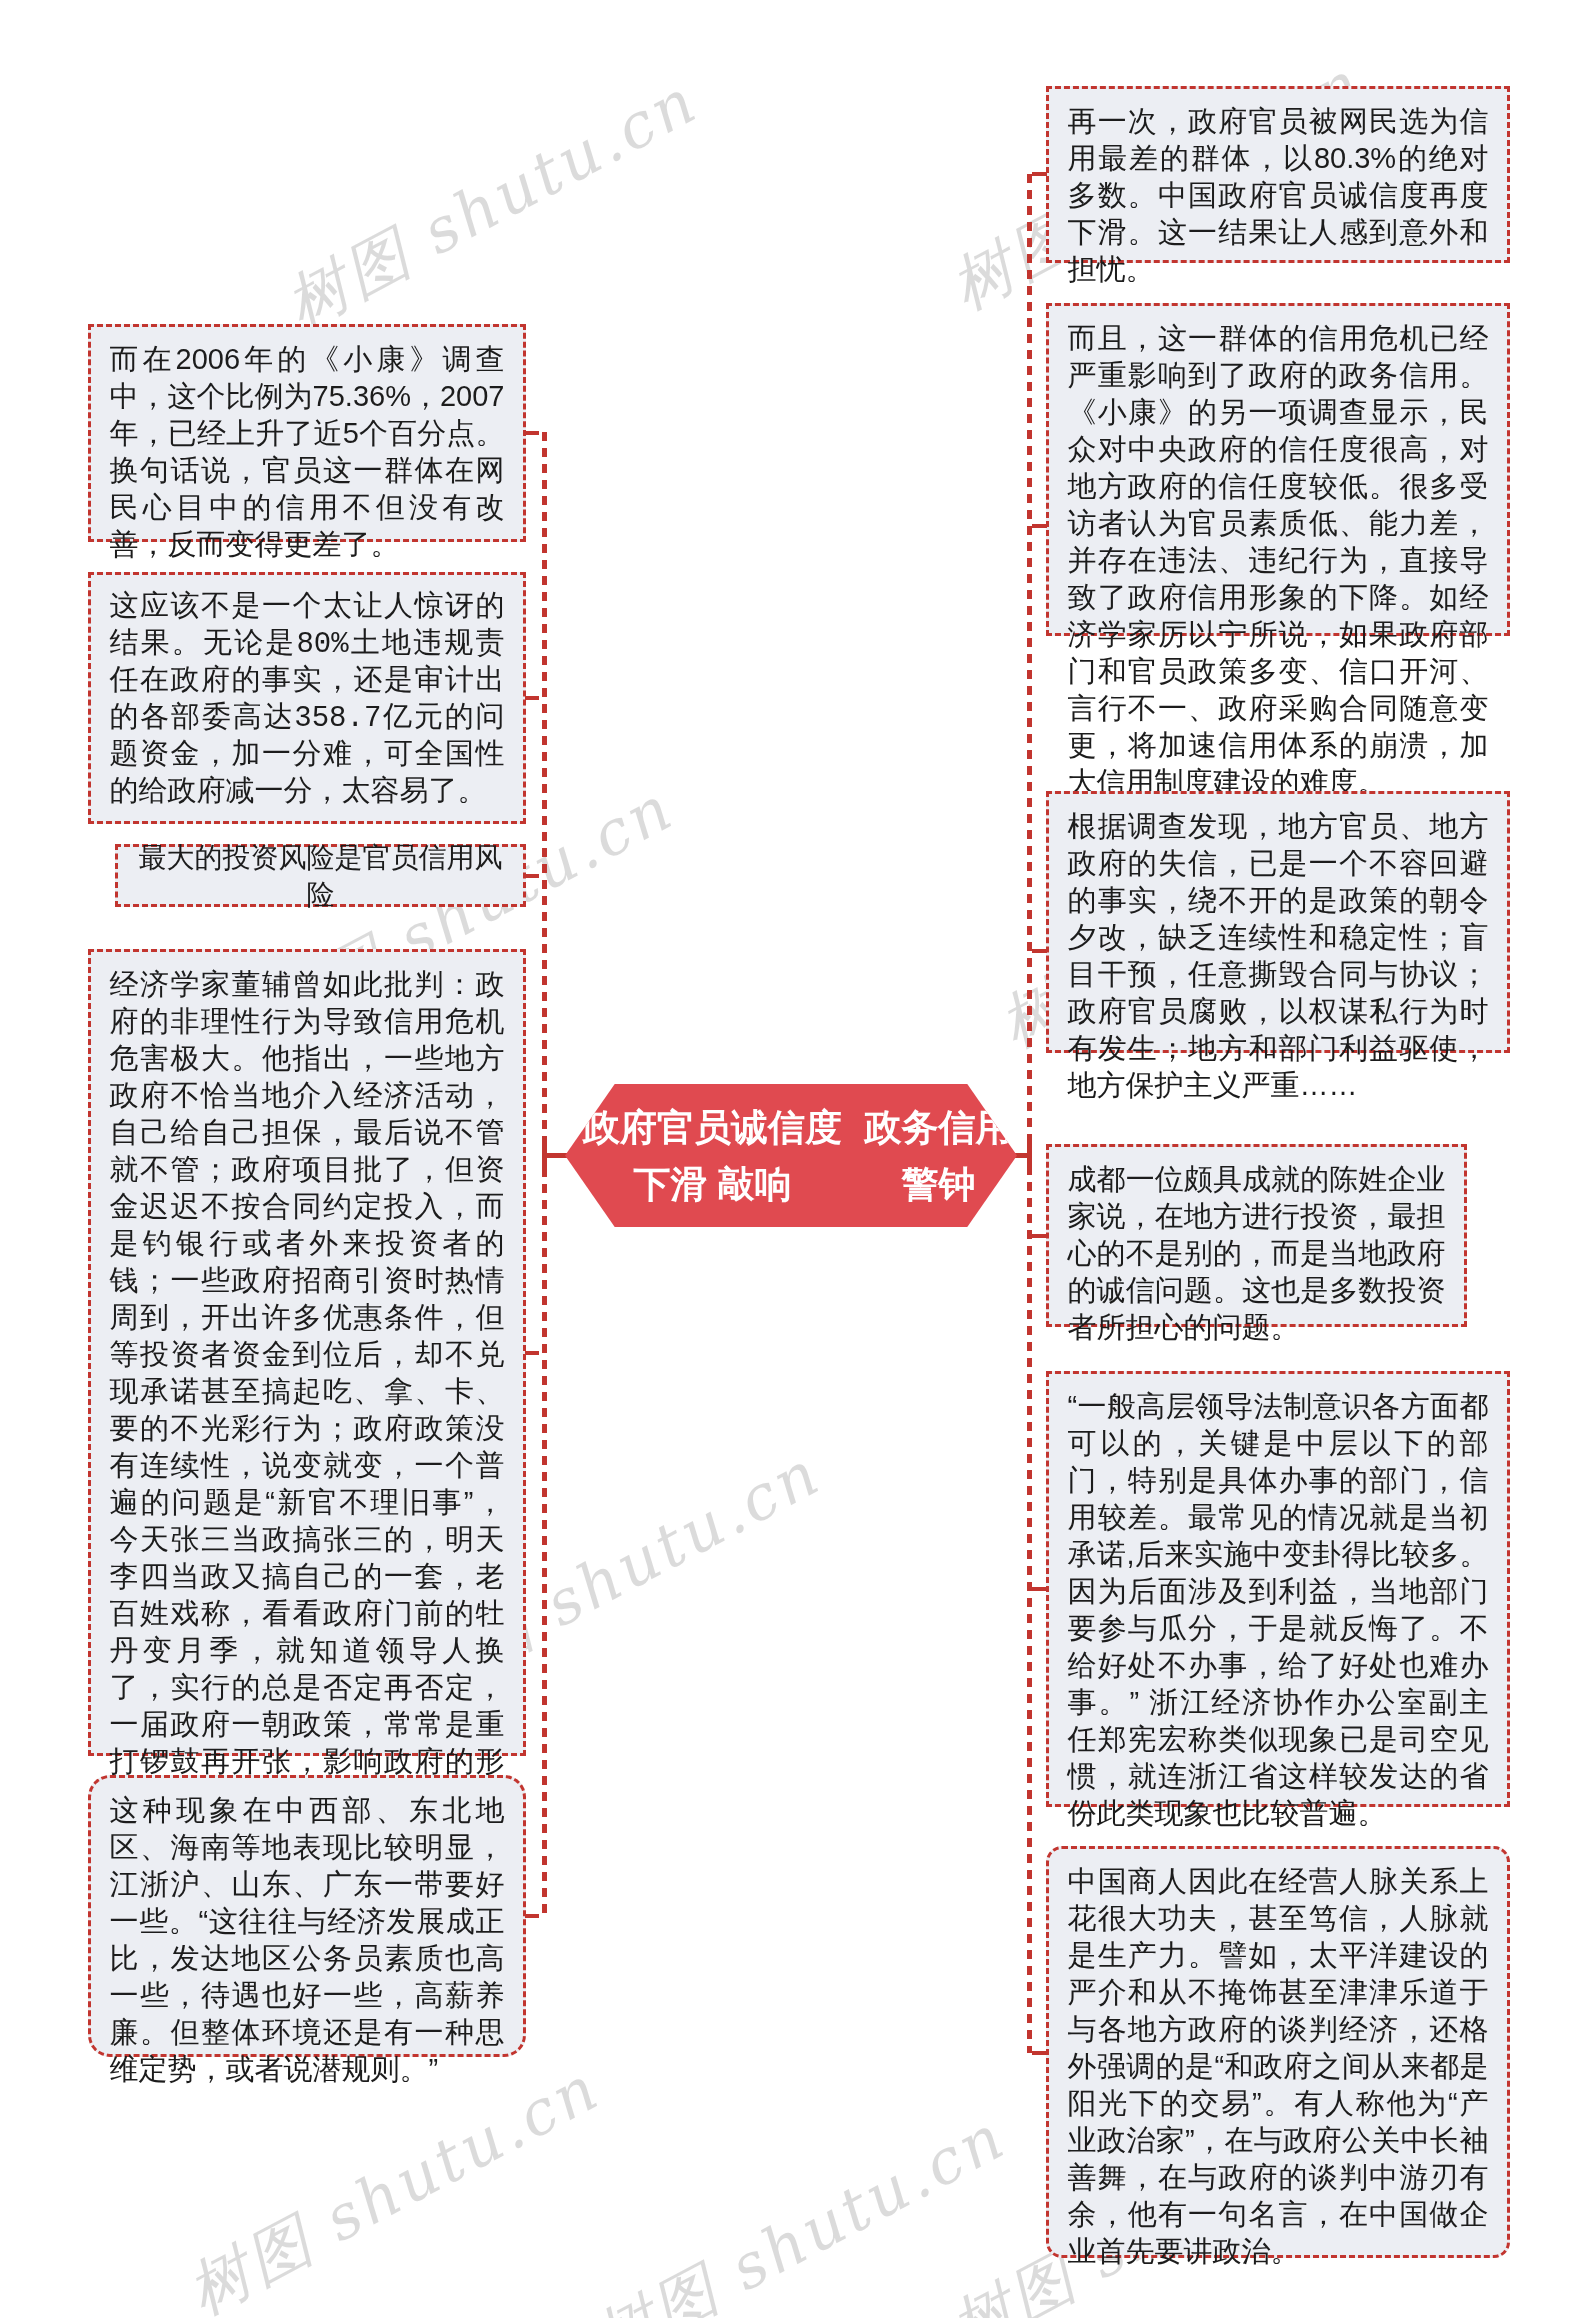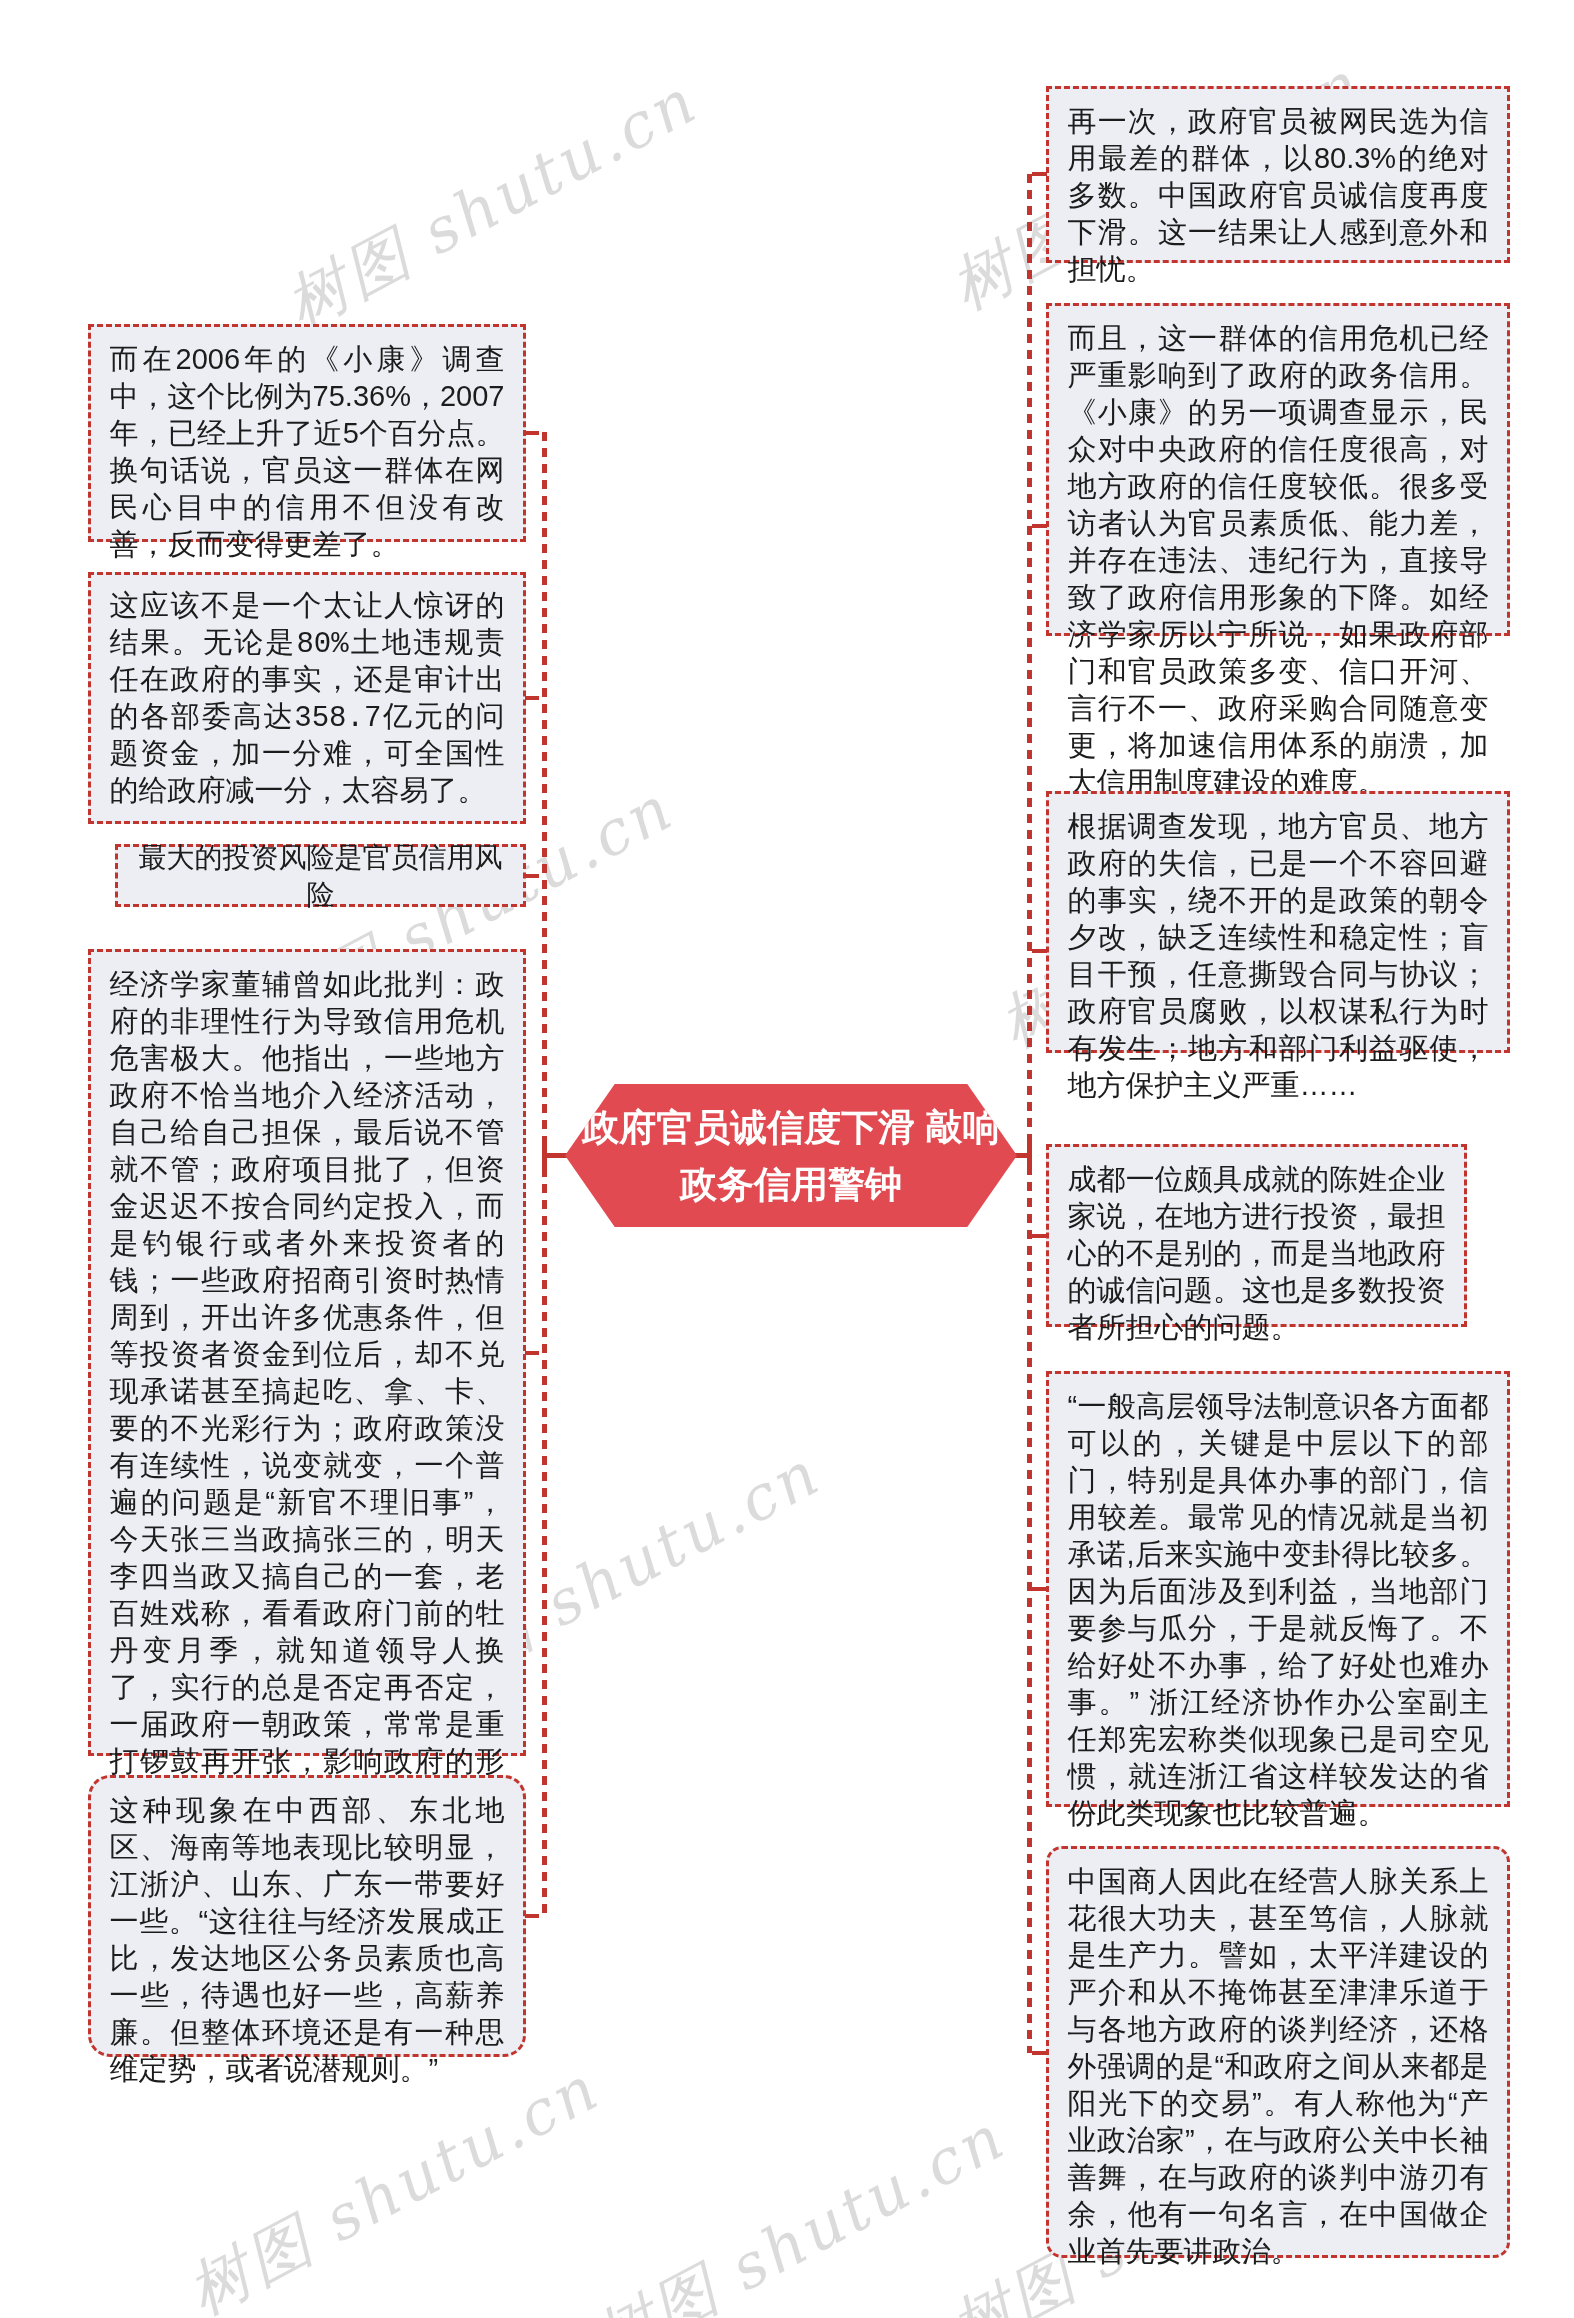--- a/index.html
+++ b/index.html
@@ -66,21 +66,21 @@
   .cap{
     position:absolute;width:4.9px;
     background:var(--line-red);
     z-index:3;
   }
   #central-node{
     position:absolute;
     left:565px;top:1084px;width:452px;height:143px;
     background:var(--node-red);
     clip-path:polygon(0% 50%,11% 0%,89% 0%,100% 50%,89% 100%,11% 100%);
-    display:flex;flex-direction:column;align-items:center;justify-content:center;
+    display:flex;align-items:center;justify-content:center;
     color:#ffffff;
     font-size:37px;font-weight:bold;
     line-height:57px;
     text-align:center;
     z-index:4;
   }
 </style>
 </head>
 <body>
 

